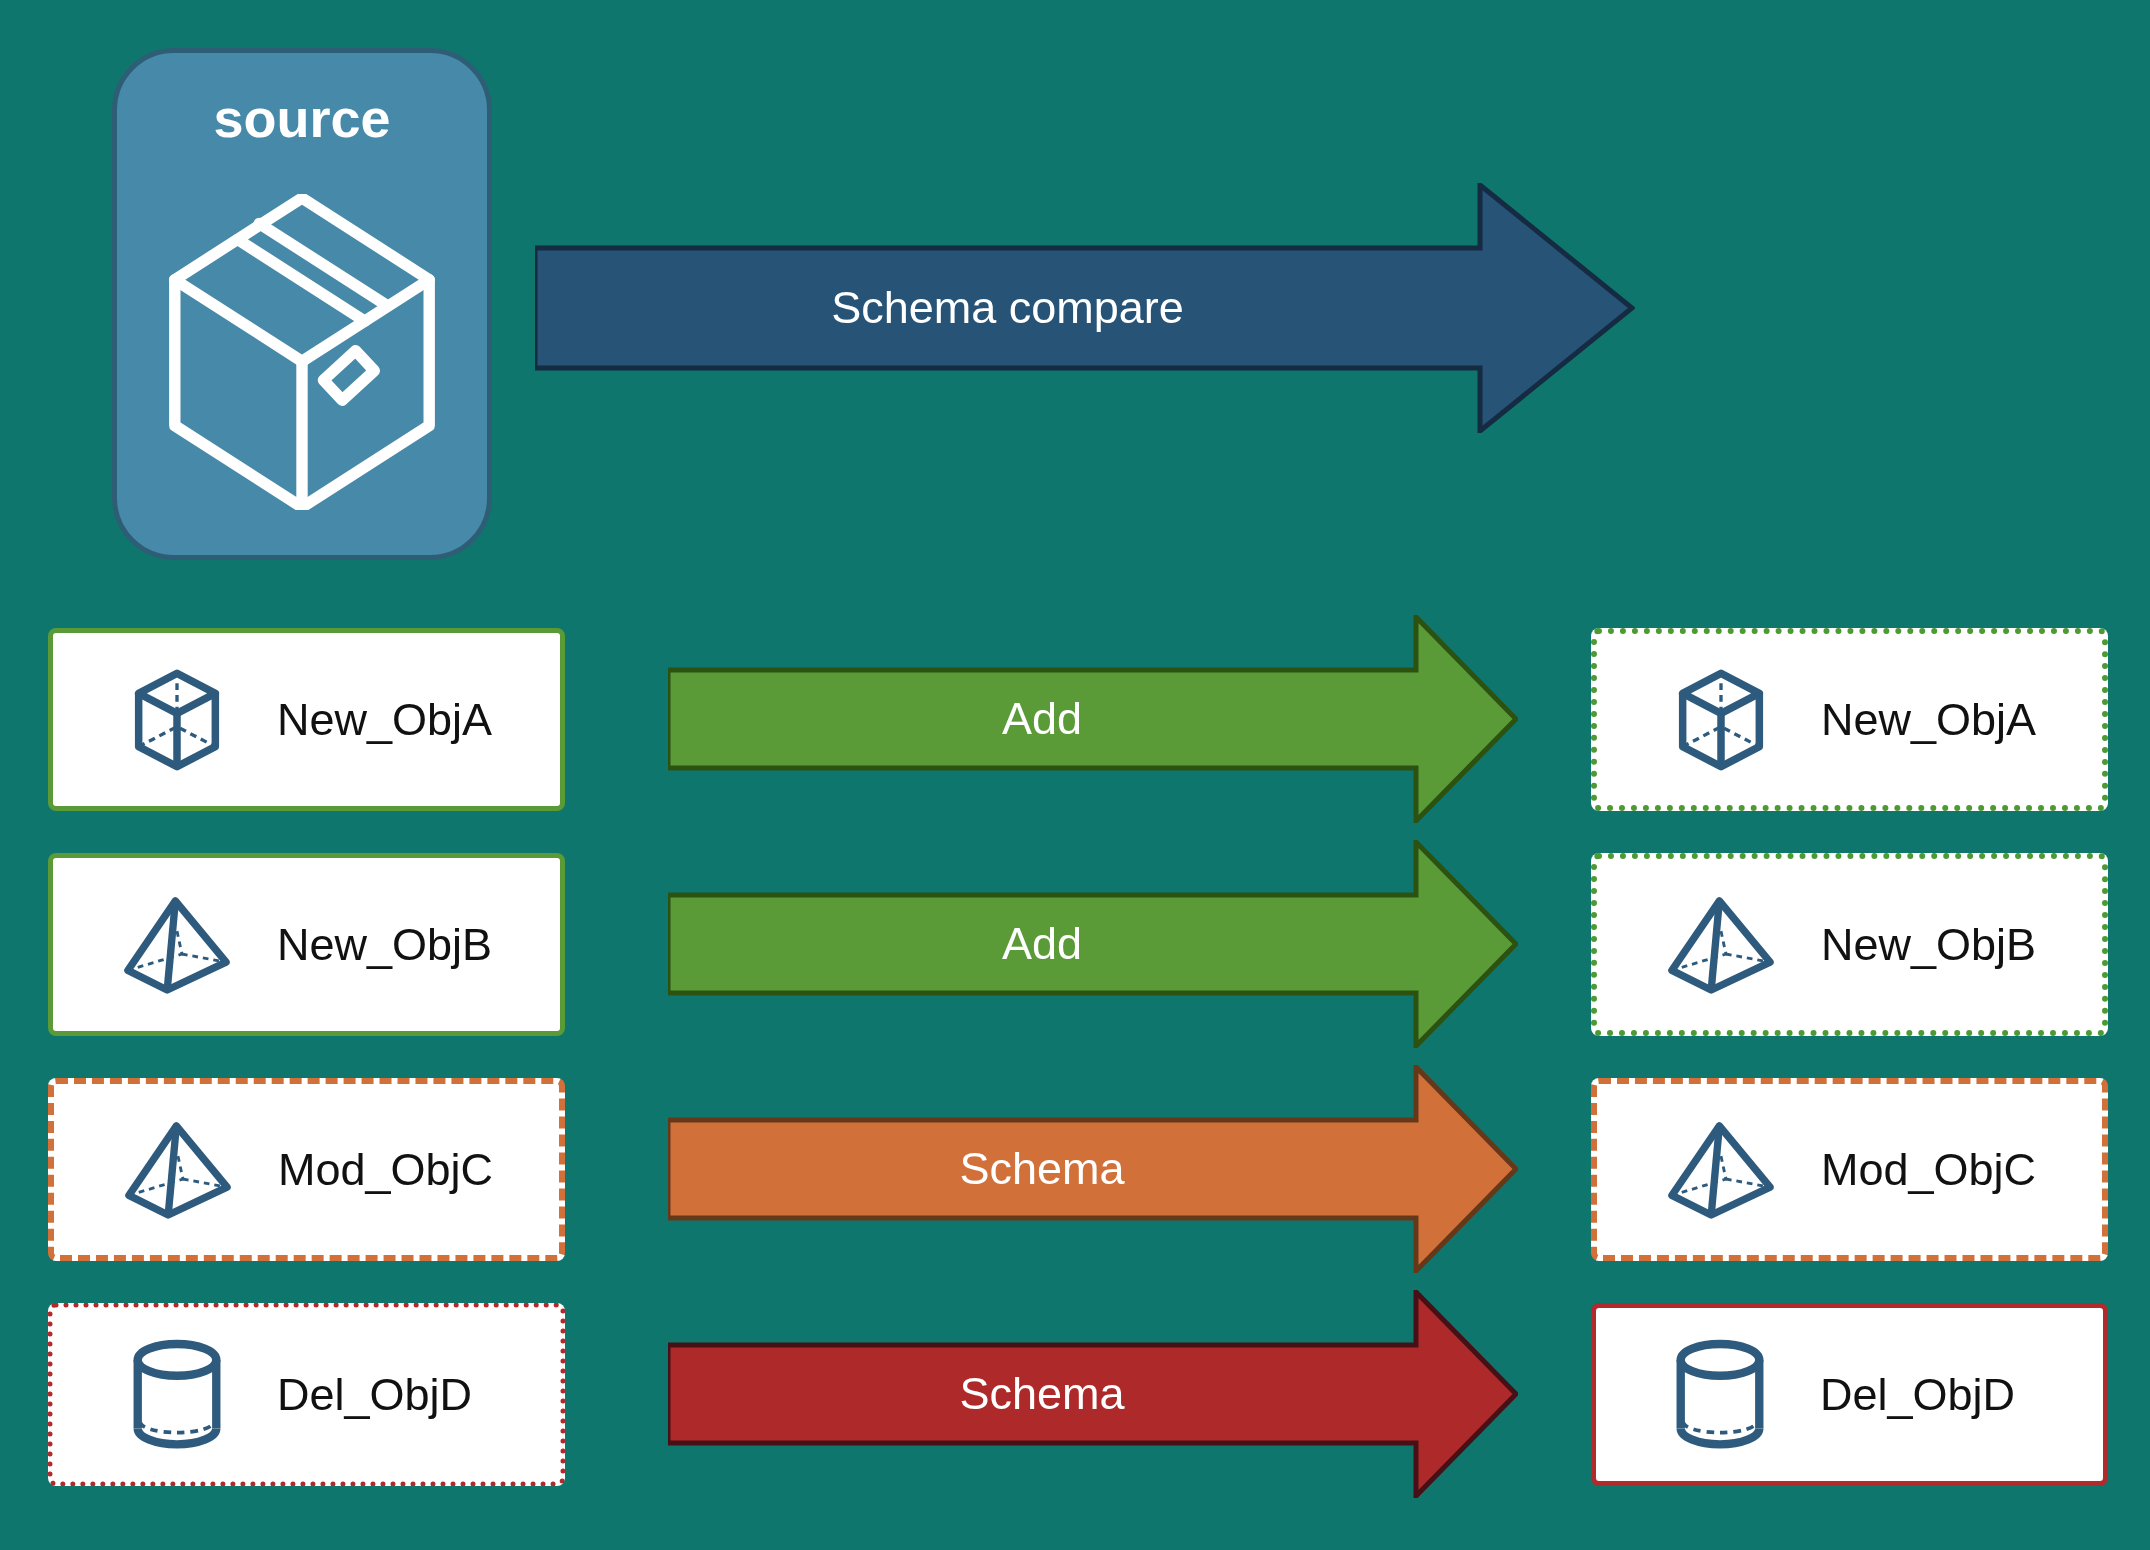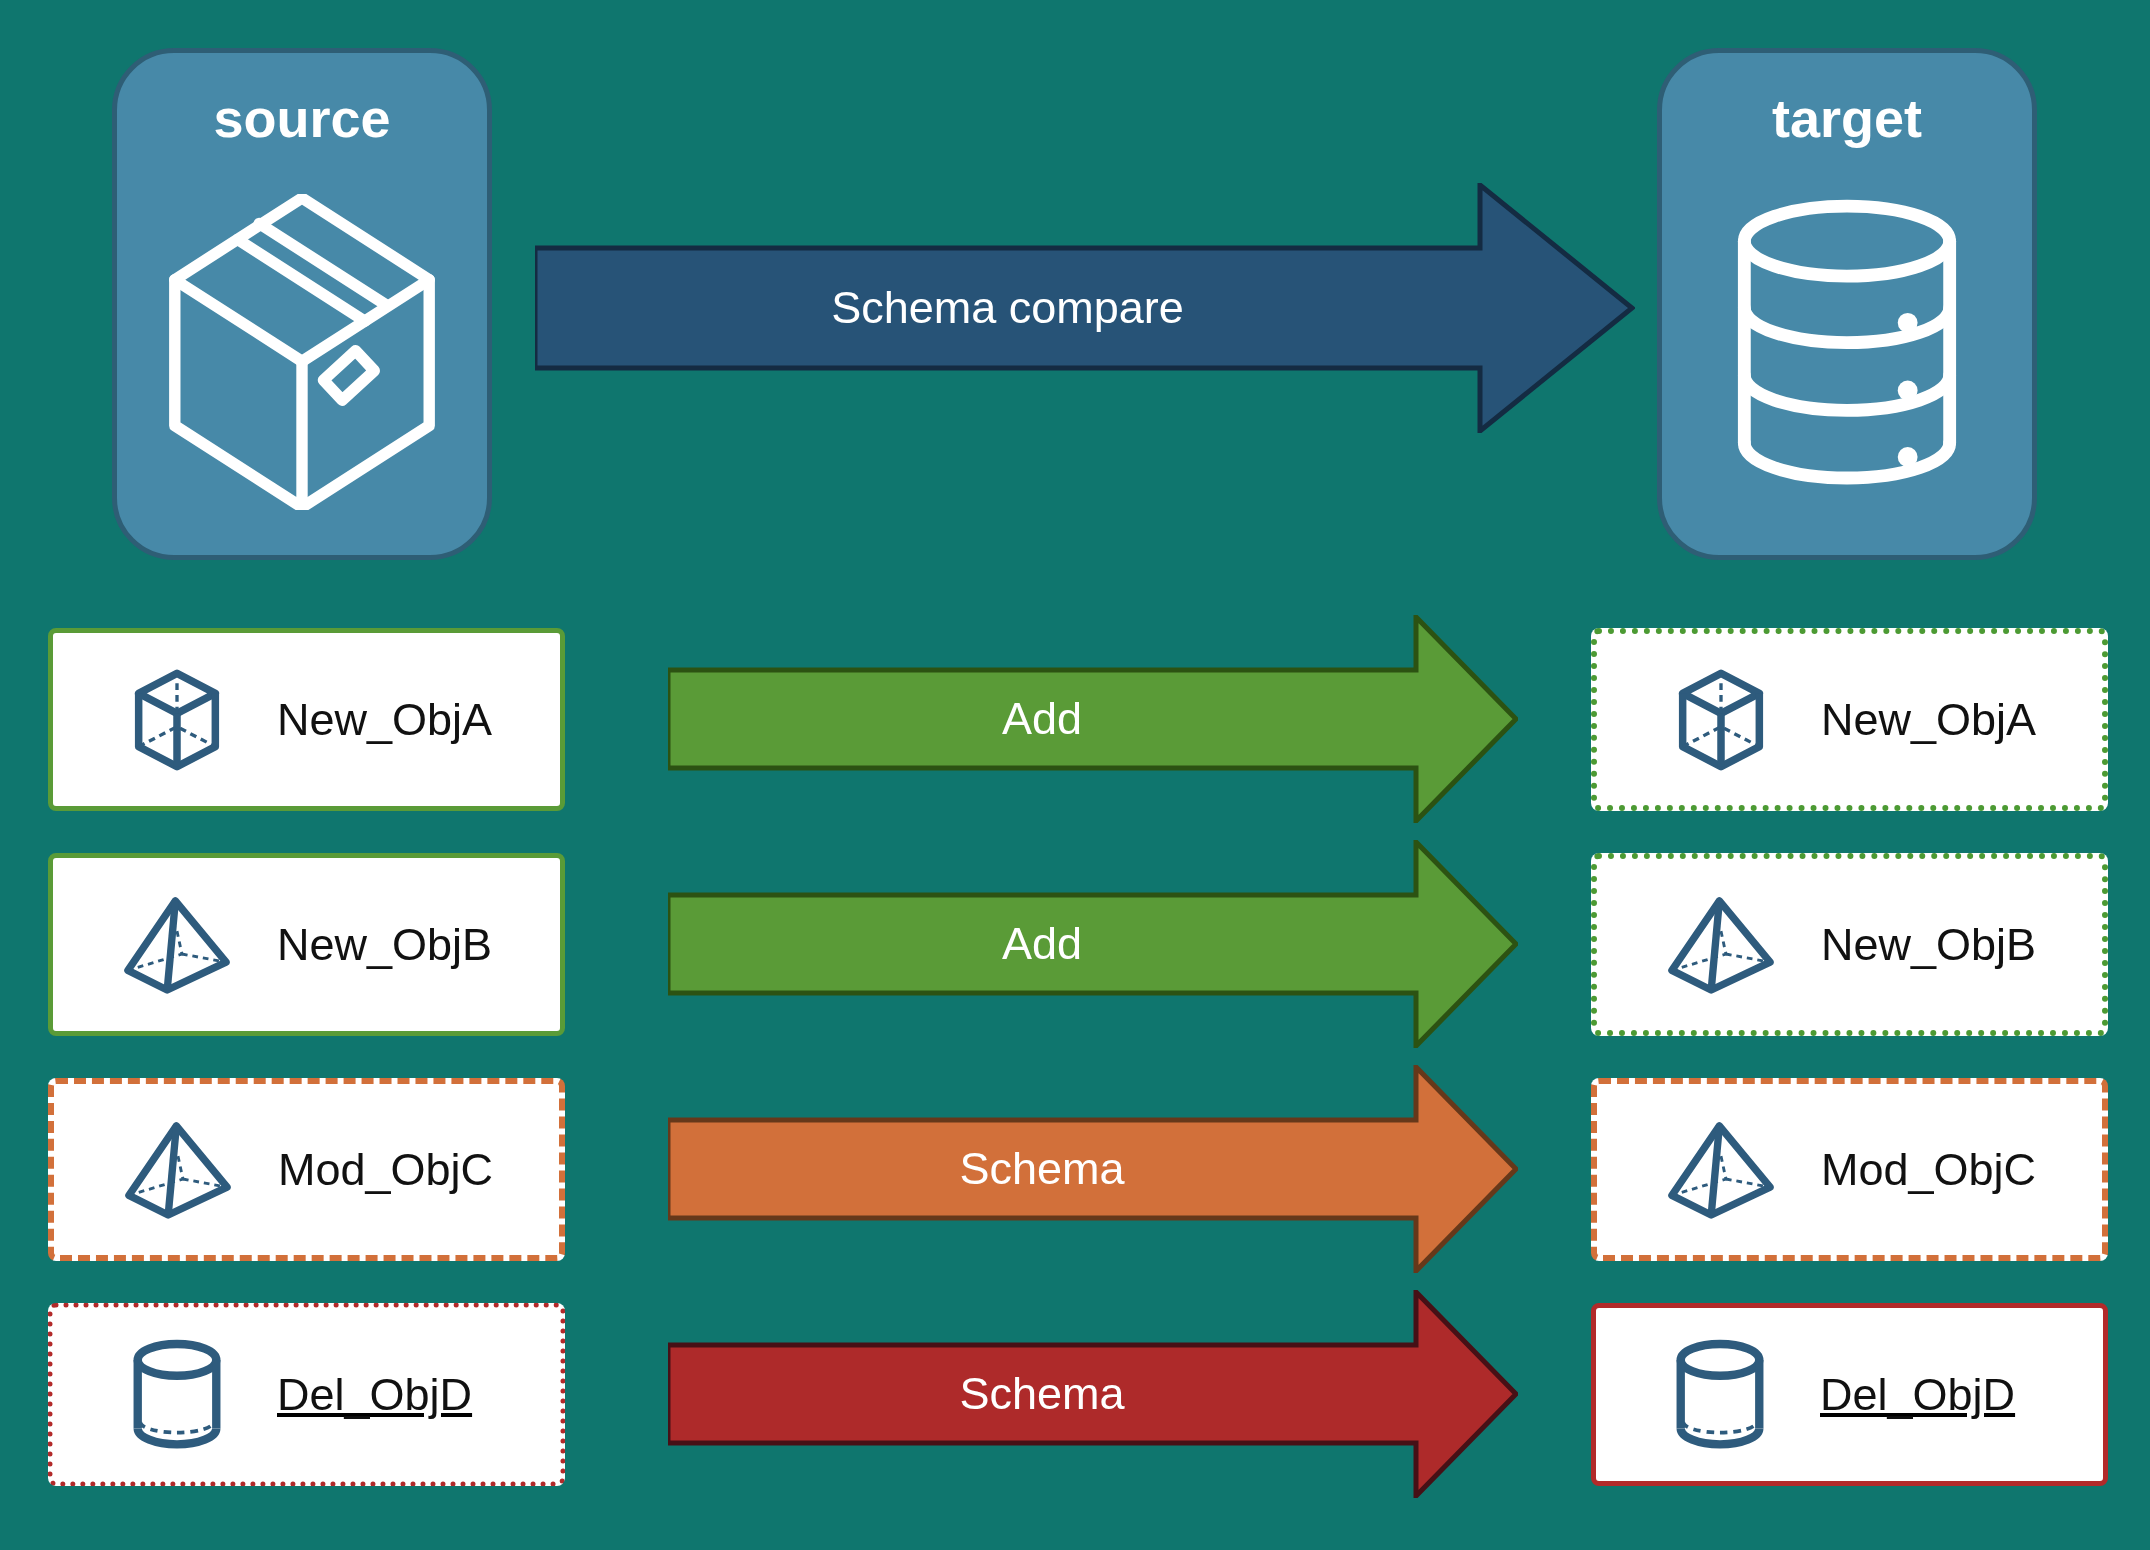--- a/index.html
+++ b/index.html
@@ -40,21 +40,21 @@
 
   
   .obj-box {
     position:absolute; width:517px; height:183px; box-sizing:border-box;
     border-radius:8px; background:#ffffff;
     display:flex; align-items:center; padding-left:70px;
   }
   .obj-box.col-left  { left:48px; }
   .obj-box.col-right { left:1591px; }
   .row-1 { top:628px; }  .row-2 { top:853px; }
-  .row-3 { top:1078px; } .row-4 { top:1303px;text-decoration:underline; }
+  .row-3 { top:1078px; } .row-4 { top:1303px; }
   .b-green-solid  { border:5px solid  #5A9B37; }
   .b-green-dotted { border:6px dotted #4C9A33; }
   .b-orange-dash  { border:6px dashed #D2703A; }
   .b-red-dotted   { border:5px dotted #B22A2A; }
   .b-red-solid    { border:5px solid  #B22A2A; }
   .obj-iconwrap {
     width:108px; display:flex; align-items:center; justify-content:center;
     color:#2E5B7D; flex-shrink:0;
   }
   .obj-iconwrap svg.i-cube     { width:100px; height:110px; }
@@ -139,28 +139,20 @@
 
   <div class="node source">
     <div class="node-label">source</div>
     <div class="node-iconwrap">
       <svg>
           <use href="#sym-package"></use>
         </svg>
     </div>
   </div>
 
-  <div class="node target">
-    <div class="node-label">target</div>
-    <div class="node-iconwrap">
-      <svg>
-          <use href="#sym-database"></use>
-        </svg>
-    </div>
-  </div>
 
   <svg class="arrow-svg main-arrow" viewBox="0 0 1100 250">
     <polygon class="arrow-fill-compare" points="0,65 945,65 945,2 1097,125 945,248 945,185 0,185"></polygon>
   </svg>
   <div class="arrow-label main-arrow-label">Schema compare</div>
 
   <div class="obj-box col-left row-1 b-green-solid">
     <div class="obj-iconwrap">
         <svg class="i-cube">
           <use href="#sym-cube"></use>

